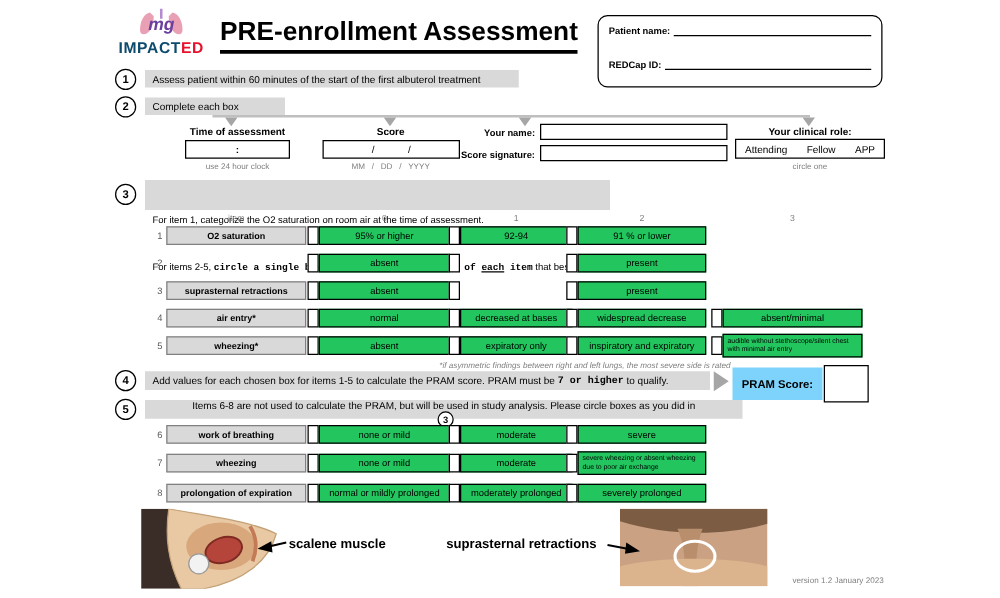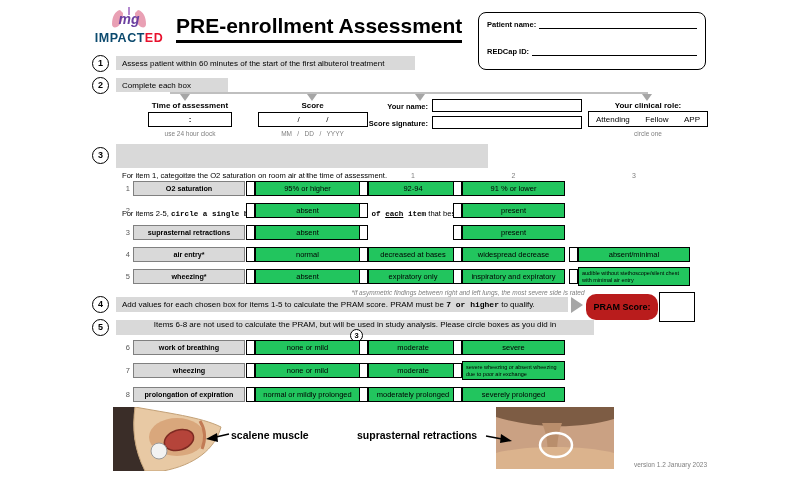--- a/index.html
+++ b/index.html
@@ -55,22 +55,22 @@
   .c0{left:255px;width:105px;} .c1{left:368px;width:90px;}
   .c2{left:462px;width:103px;} .c3{left:578px;width:112px;}
   .st0{left:246px;} .st1{left:359px;} .st2{left:453px;} .st3{left:569px;}
   .fine{font-size:5.5px;height:19px;top:-2px;padding:0 3px;line-height:1.2;}
   .footnote{position:absolute;left:246px;top:289px;width:444px;text-align:center;
             font-size:6.5px;font-style:italic;color:#808080;}
 
   
   .block-arrow{position:absolute;left:571px;top:297px;width:0;height:0;border-top:8px solid transparent;
                border-bottom:8px solid transparent;border-left:12px solid #a6a6a6;}
-  .pram-box{position:absolute;left:586px;top:294px;width:72px;height:26px;background:#b91c1c;
-            font-weight:bold;font-size:9px;display:flex;align-items:center;justify-content:center;border-radius:10px;}
+  .pram-box{position:absolute;left:586px;top:294px;width:72px;height:26px;background:#7dd3fc;
+            font-weight:bold;font-size:9px;display:flex;align-items:center;justify-content:center;}
   .pram-score{position:absolute;left:659px;top:292px;width:36px;height:30px;border:1.5px solid #000;
               background:#fff;box-sizing:border-box;}
 
   
   .figlabel{position:absolute;top:429px;font-size:10.5px;font-weight:bold;}
   .version{position:absolute;left:612px;top:461px;width:95px;text-align:right;
            font-size:6.5px;color:#7f7f7f;}
   svg{display:block;}
 </style>
 </head>

